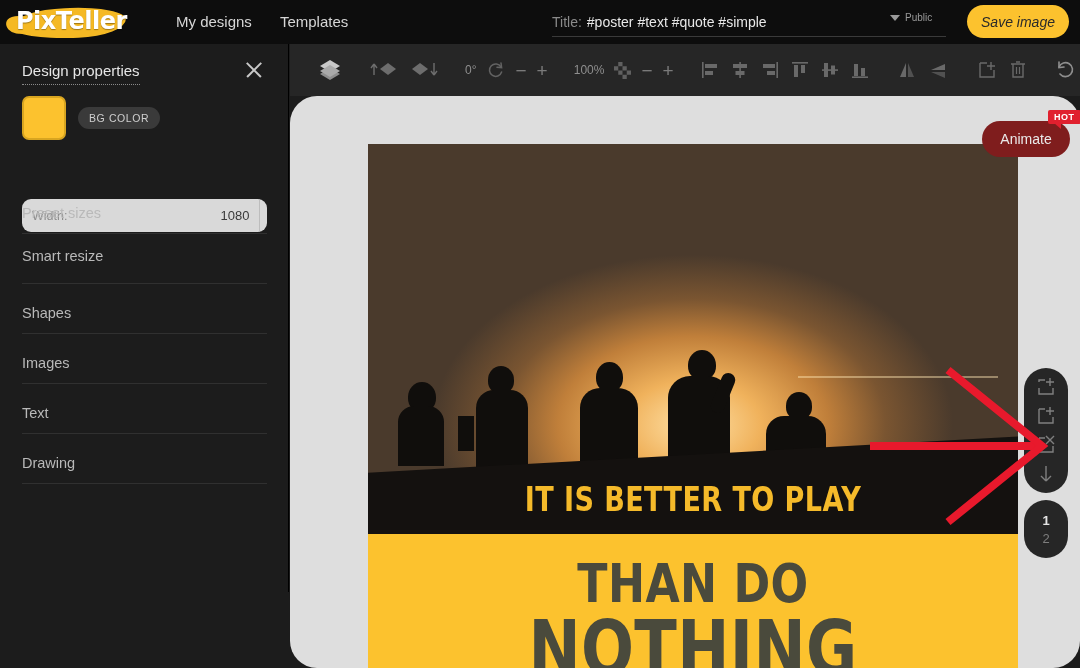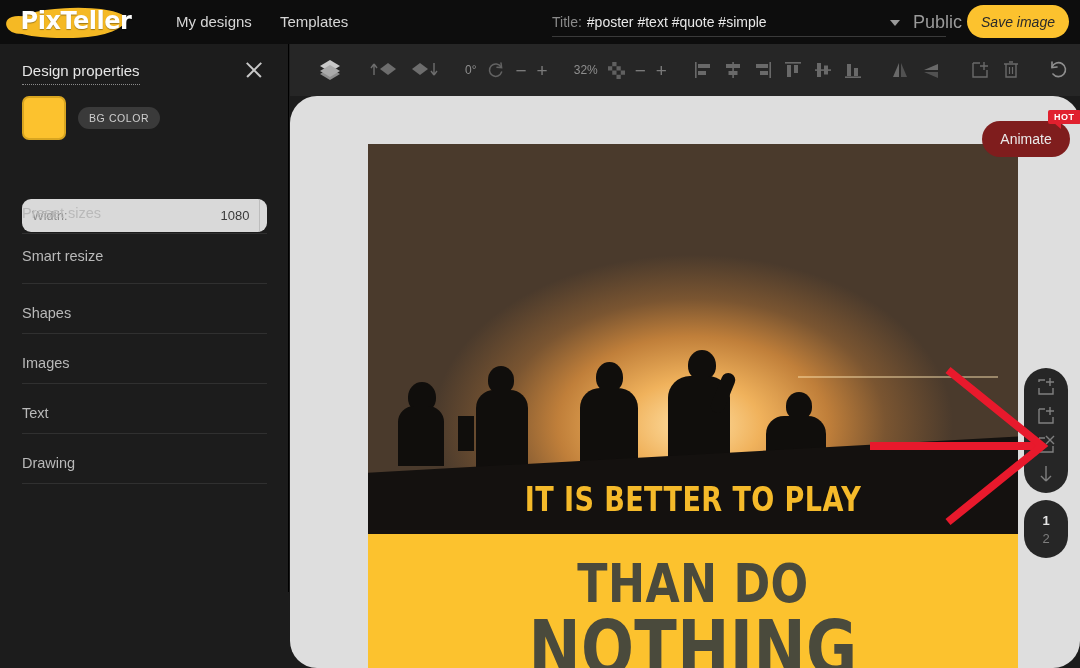--- a/index.html
+++ b/index.html
@@ -9,21 +9,21 @@
     font-family: "Liberation Sans", sans-serif;
     -webkit-font-smoothing: antialiased;
   }
   #app { position: relative; width: 1080px; height: 668px; }
 
   
   #topbar {
     position: absolute; left: 0; top: 0; width: 1080px; height: 44px;
     background: #0d0d0d; display: flex; align-items: center;
   }
-  #logo { position: relative; width: 140px; height: 44px; text-align: center; }
+  #logo { position: relative; width: 140px; height: 44px; }
   #logo .splat {
     position: absolute; left: 14px; top: 8px; width: 112px; height: 30px;
     background: #f5b924;
     border-radius: 48% 52% 45% 55% / 55% 45% 60% 40%;
     transform: rotate(-2deg);
   }
   #logo .splat:after {
     content: ""; position: absolute; left: -8px; top: 6px;
     width: 26px; height: 18px; background: #f5b924;
     border-radius: 60% 40% 55% 45% / 50% 60% 40% 50%;
@@ -48,22 +48,22 @@
     border-bottom: 1px solid #3a3a3a;
     display: flex; align-items: center;
   }
   #titlelabel { color: #8a8a8a; font-size: 14px; margin-right: 5px; }
   #titleval {
     color: #e8e8e8; font-size: 14px; background: transparent; border: 0;
     outline: none; flex: 1; font-family: "Liberation Sans", sans-serif;
   }
   #visibility {
     position: absolute; left: 890px; top: 12px;
-    color: #9a9a9a; font-size: 18px; cursor: pointer;
-    display: flex; align-items: center; gap: 13px;
+    color: #9a9a9a; font-size: 10px; cursor: pointer;
+    display: flex; align-items: center; gap: 5px;
   }
   #visibility .caret {
     width: 0; height: 0; border-left: 5px solid transparent;
     border-right: 5px solid transparent; border-top: 6px solid #9a9a9a;
   }
   #saveimage {
     position: absolute; left: 967px; top: 5px; width: 102px; height: 33px;
     background: #fcc22e; color: #2a2a2a; border: 0; border-radius: 17px;
     font-size: 14px; cursor: pointer; font-family: "Liberation Sans", sans-serif; font-style: italic;
   }
@@ -310,21 +310,21 @@
             <path d="M15 6 A6.2 6.2 0 1 0 15.6 11" stroke="#b5b5b5" stroke-width="1.5" fill="none" stroke-linecap="round"></path>
             <path d="M15 2 L15.6 6.6 L11 6.2" stroke="#b5b5b5" stroke-width="1.5" fill="none" stroke-linecap="round"></path>
           </svg>
       </span>
       <span class="pm">−</span>
       <span class="pm">+</span>
     </div>
     <div class="tbsep"></div>
 
     <div class="tbgroup">
-      <span class="tbtext">32%</span>
+      <span class="tbtext">100%</span>
       <span class="tbicon">
         <svg width="17" height="17" viewBox="0 0 16 16">
             <rect x="0" y="4" width="4" height="4" fill="#b0b0b0"></rect>
             <rect x="4" y="0" width="4" height="4" fill="#b0b0b0"></rect>
             <rect x="8" y="4" width="4" height="4" fill="#b0b0b0"></rect>
             <rect x="4" y="8" width="4" height="4" fill="#b0b0b0"></rect>
             <rect x="12" y="8" width="4" height="4" fill="#b0b0b0"></rect>
             <rect x="8" y="12" width="4" height="4" fill="#b0b0b0"></rect>
           </svg>
       </span>

